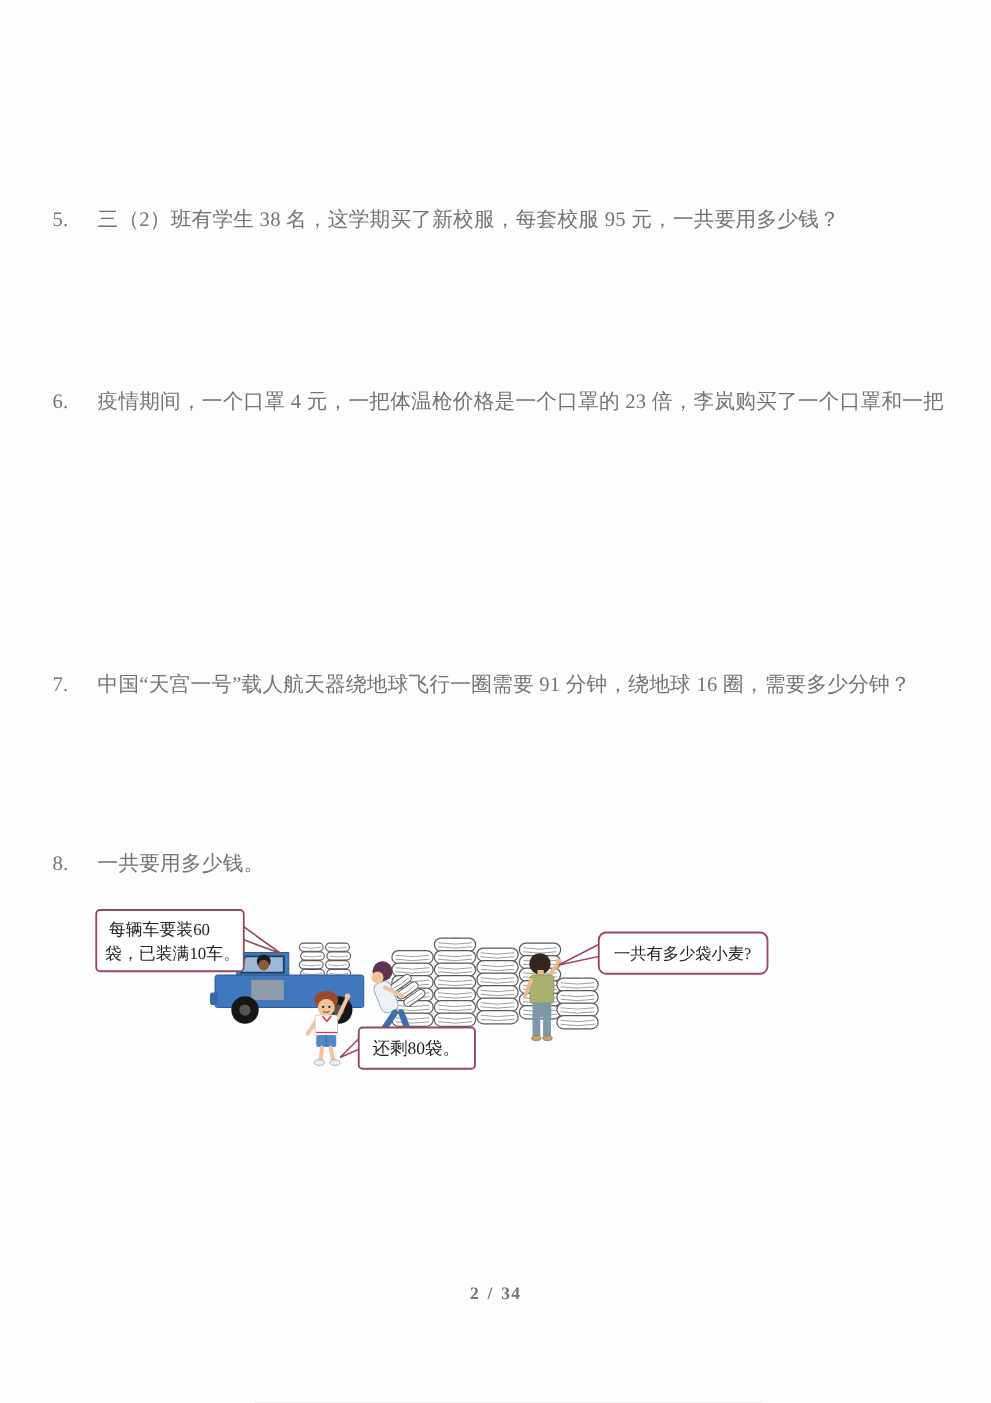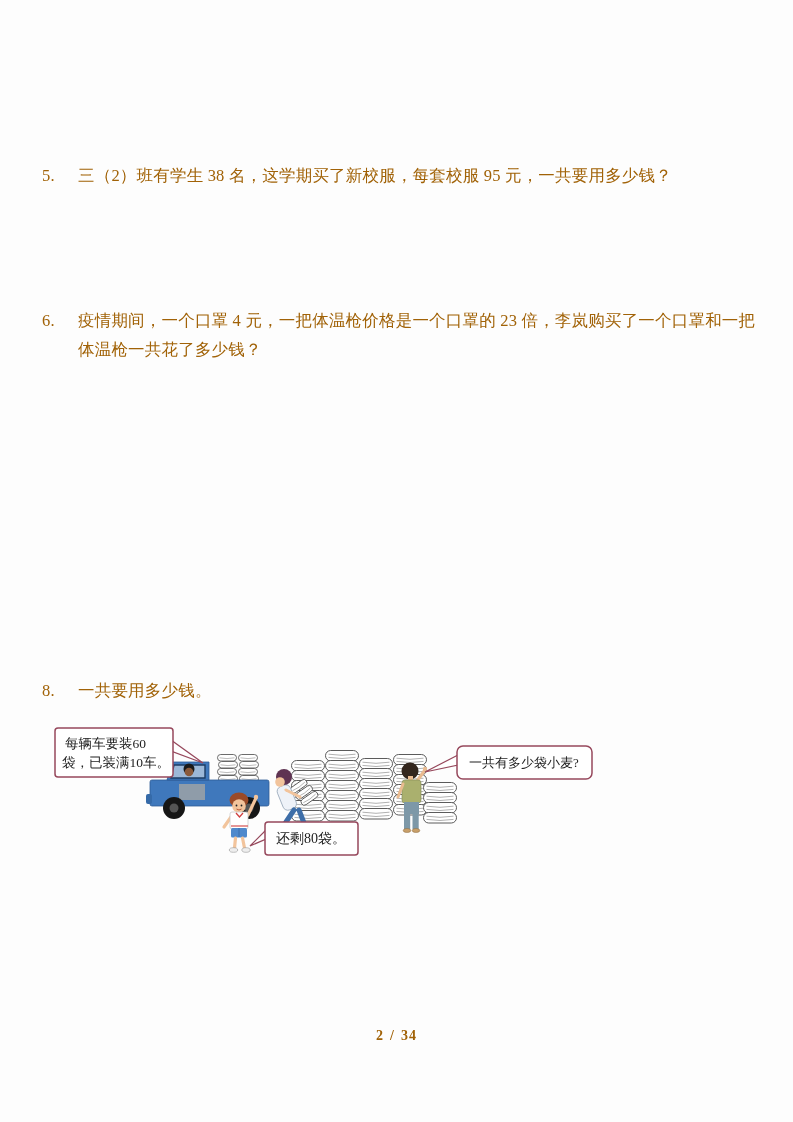--- a/index.html
+++ b/index.html
@@ -2,32 +2,32 @@
 <html><head>
 <meta charset="utf-8">
 <style>
   html,body { margin:0; padding:0; background:#e9e9e9; }
   .page {
     position:relative;
     width:793px; height:1122px;
     margin:0 auto;
     background:#fdfdfd;
     font-family:"Liberation Serif","DejaVu Serif",serif;
-    color:#a16207;
+    color:#737373;
     overflow:hidden;
   }
   .question {
     position:absolute; left:42px; width:714px;
     font-size:16.5px; line-height:29px;
     letter-spacing:0.2px;
   }
   .qnum { display:inline-block; width:36px; }
   .qline { white-space:nowrap; }
   .indent { padding-left:36px; }
-  .figure-wrap { position:absolute; left:53px; top:718px; width:545px; height:150px; }
+  .figure-wrap { position:absolute; left:75px; top:718px; width:545px; height:150px; }
   .footer {
     position:absolute; top:1028px; left:0; width:100%;
     text-align:center; font-weight:bold; font-size:14px;
     letter-spacing:1px;
   }
   .footer span { margin:0 3px; }
   svg text { font-family:"Liberation Serif","DejaVu Serif",serif; fill:#222; }
 </style>
 </head>
 <body>
@@ -37,23 +37,27 @@
   <div class="question" style="top:161px">
     <div class="qline">
       <span class="qnum">5.</span><span>三（2）班有学生 38 名，这学期买了新校服，每套校服 95 元，一共要用多少钱？</span>
     </div>
   </div>
 
   <div class="question" style="top:306px">
     <div class="qline">
       <span class="qnum">6.</span><span>疫情期间，一个口罩 4 元，一把体温枪价格是一个口罩的 23 倍，李岚购买了一个口罩和一把</span>
     </div>
-    <div class="qline indent">体温枪一共花了多少钱？</div>
-  </div>
-
+  </div>
+
+  <div class="question" style="top:533px">
+    <div class="qline">
+      <span class="qnum">7.</span><span>中国“天宫一号”载人航天器绕地球飞行一圈需要 91 分钟，绕地球 16 圈，需要多少分钟？</span>
+    </div>
+  </div>
 
   <div class="question" style="top:676px">
     <div class="qline">
       <span class="qnum">8.</span><span>一共要用多少钱。</span>
     </div>
   </div>
 
   <div class="figure-wrap">
     <svg width="545" height="150" viewBox="0 0 545 150">
       <defs>

